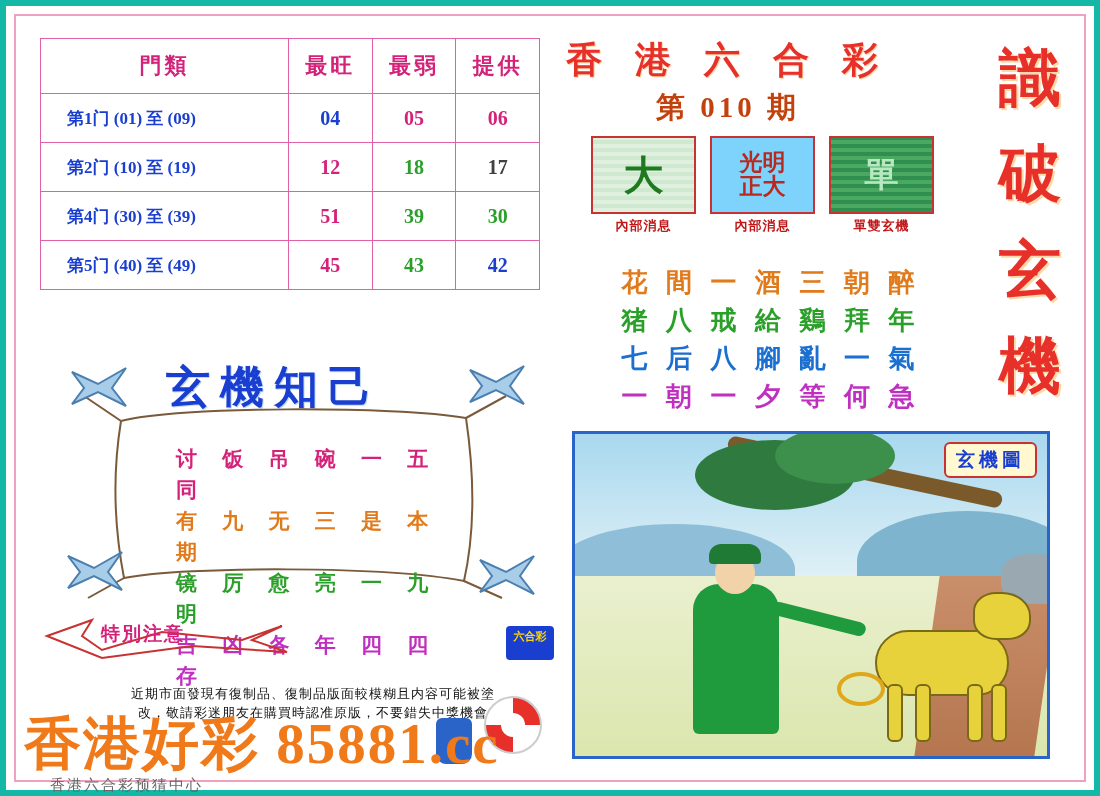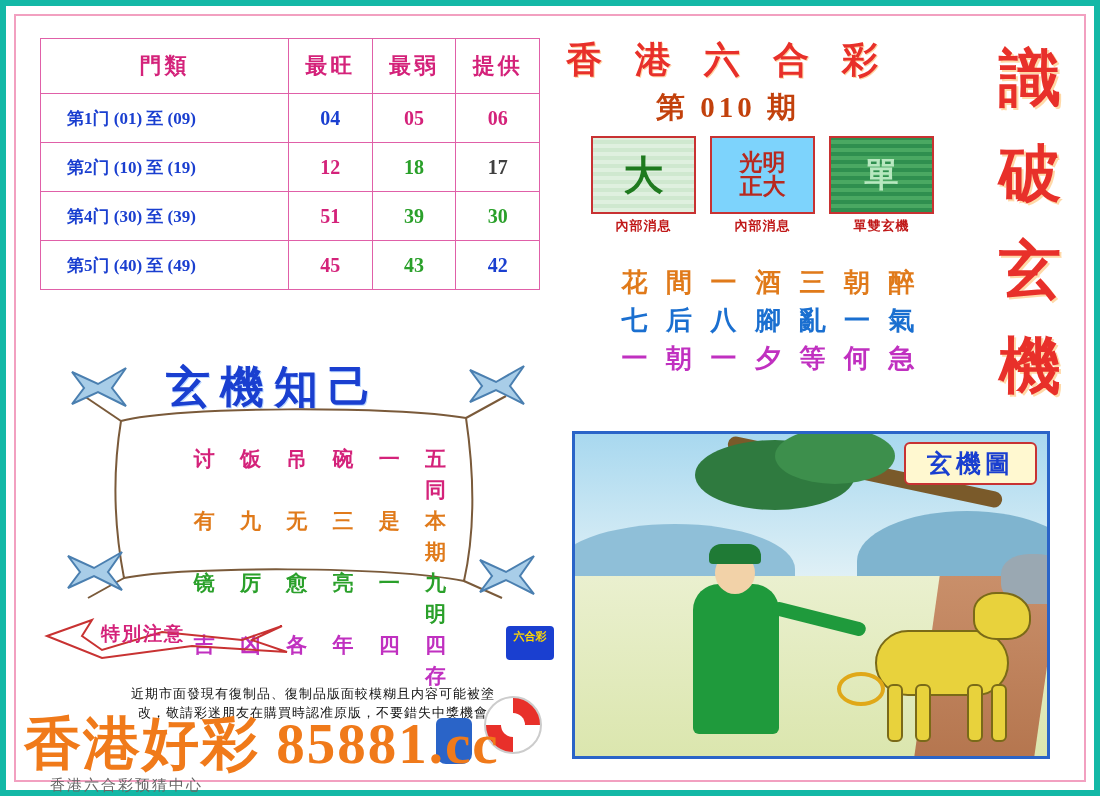--- a/index.html
+++ b/index.html
@@ -118,21 +118,21 @@
   
   .zhiji{
     position:absolute;left:160px;top:352px;
     font-family:"Liberation Serif","DejaVu Serif",serif;
     font-size:44px;font-weight:bold;color:#1a3fd0;
     letter-spacing:10px;
     text-shadow:1px 1px 0 #bcd8ff;
   }
   .banner-wrap{position:absolute;left:60px;top:360px;width:470px;height:240px;}
   .banner-lines{
-    position:absolute;left:110px;top:78px;width:280px;text-align:right;
+    position:absolute;left:110px;top:78px;width:280px;text-align:left;
   }
   .banner-lines div{
     font-family:"Liberation Serif","DejaVu Serif",serif;
     font-size:21px;font-weight:bold;letter-spacing:10px;line-height:31px;
   }
   .b1{color:#d4227a;}
   .b2{color:#e07a1a;}
   .b3{color:#2aa02a;}
   .b4{color:#c030c0;}
 
@@ -221,22 +221,22 @@
   .pic .dog-leg{position:absolute;width:12px;height:54px;background:#e8d23c;
     border:2px solid #7a6a18;border-radius:6px;top:250px;}
   .pic .dl1{left:312px;} .pic .dl2{left:340px;} .pic .dl3{left:392px;} .pic .dl4{left:416px;}
   .pic .coin{position:absolute;left:262px;top:238px;width:40px;height:26px;
     border:4px solid #e0a818;border-radius:50%;}
   .pic .stone{position:absolute;left:426px;top:120px;width:70px;height:50px;
     background:#9aa8b2;border-radius:40% 50% 30% 40%;}
   .pic .tag{
     position:absolute;right:10px;top:8px;
     background:#fff8d0;border:2px solid #c83232;border-radius:6px;
-    padding:3px 21px;font-family:"Liberation Serif","DejaVu Serif",serif;
-    font-size:25px;font-weight:bold;color:#1a3fd0;letter-spacing:4px;
+    padding:3px 10px;font-family:"Liberation Serif","DejaVu Serif",serif;
+    font-size:19px;font-weight:bold;color:#1a3fd0;letter-spacing:4px;
   }
 
   
   .watermark{
     position:absolute;left:18px;top:700px;width:720px;
     font-family:"Liberation Serif","DejaVu Serif",serif;
     font-size:57px;font-weight:bold;
     color:#f07a1a;
     letter-spacing:2px;
     white-space:nowrap;
@@ -309,20 +309,21 @@
       <div class="boxcap">內部消息</div>
     </div>
     <div class="boxitem">
       <div class="boximg box3">單</div>
       <div class="boxcap">單雙玄機</div>
     </div>
   </div>
 
   <div class="poem">
     <div class="p1">花 間 一 酒 三 朝 醉</div>
+    <div class="p2">猪 八 戒 給 鷄 拜 年</div>
     <div class="p3">七 后 八 腳 亂 一 氣</div>
     <div class="p4">一 朝 一 夕 等 何 急</div>
   </div>
 
   <div class="zhiji">玄機知己</div>
   <div class="banner-wrap">
     <svg width="470" height="240" style="position:absolute;left:0;top:0">
       <path d="M55,55 C110,40 330,40 400,52 C410,120 408,170 398,215 C320,200 120,200 58,212 C48,160 46,110 55,55 Z" fill="#ffffff" stroke="#7a5a3a" stroke-width="2"></path>
       <line x1="55" y1="55" x2="18" y2="30" stroke="#7a5a3a" stroke-width="2"></line>
       <line x1="400" y1="52" x2="440" y2="30" stroke="#7a5a3a" stroke-width="2"></line>

